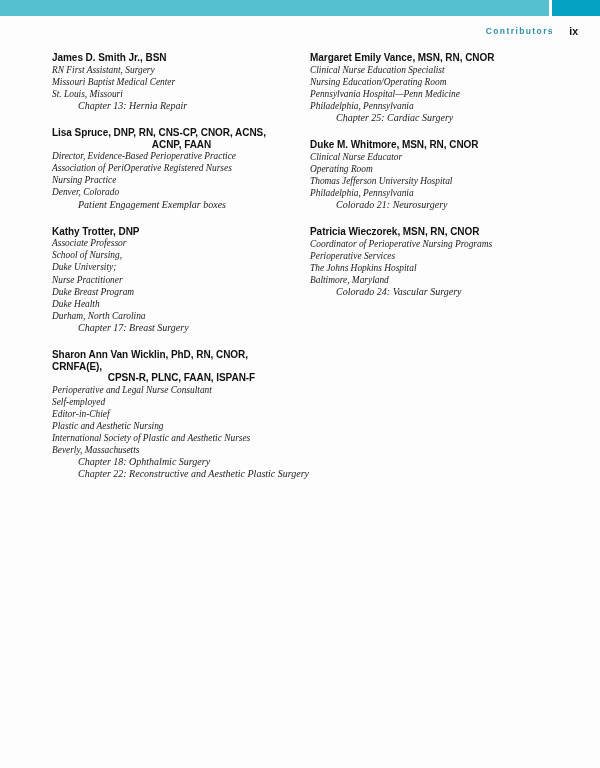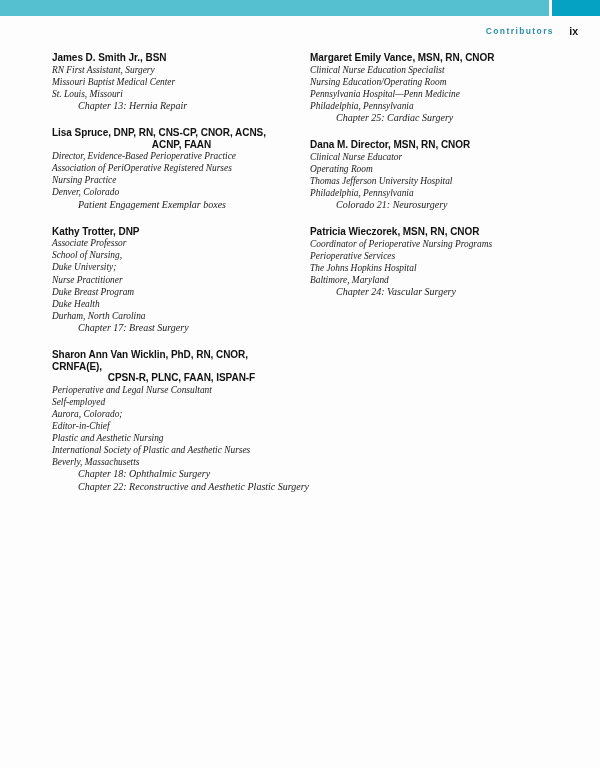--- a/index.html
+++ b/index.html
@@ -169,48 +169,47 @@
         <div class="entry-line">Nurse Practitioner</div>
         <div class="entry-line">Duke Breast Program</div>
         <div class="entry-line">Duke Health</div>
         <div class="entry-line">Durham, North Carolina</div>
         <div class="entry-chapter">Chapter 17: Breast Surgery</div>
       </div>
       <div class="entry">
         <div class="entry-name">Sharon Ann Van Wicklin, PhD, RN, CNOR, CRNFA(E),<span class="cont">CPSN-R, PLNC, FAAN, ISPAN-F</span></div>
         <div class="entry-line">Perioperative and Legal Nurse Consultant</div>
         <div class="entry-line">Self-employed</div>
-        <div class="entry-line">Aurora, Colorado;</div>
         <div class="entry-line">Editor-in-Chief</div>
         <div class="entry-line">Plastic and Aesthetic Nursing</div>
         <div class="entry-line">International Society of Plastic and Aesthetic Nurses</div>
         <div class="entry-line">Beverly, Massachusetts</div>
         <div class="entry-chapter">Chapter 18: Ophthalmic Surgery</div>
         <div class="entry-chapter">Chapter 22: Reconstructive and Aesthetic Plastic Surgery</div>
       </div>
     </div>
   <div class="col col-right">
       <div class="entry">
         <div class="entry-name">Margaret Emily Vance, MSN, RN, CNOR</div>
         <div class="entry-line">Clinical Nurse Education Specialist</div>
         <div class="entry-line">Nursing Education/Operating Room</div>
         <div class="entry-line">Pennsylvania Hospital—Penn Medicine</div>
         <div class="entry-line">Philadelphia, Pennsylvania</div>
         <div class="entry-chapter">Chapter 25: Cardiac Surgery</div>
       </div>
       <div class="entry">
-        <div class="entry-name">Dana M. Director, MSN, RN, CNOR</div>
+        <div class="entry-name">Duke M. Whitmore, MSN, RN, CNOR</div>
         <div class="entry-line">Clinical Nurse Educator</div>
         <div class="entry-line">Operating Room</div>
         <div class="entry-line">Thomas Jefferson University Hospital</div>
         <div class="entry-line">Philadelphia, Pennsylvania</div>
         <div class="entry-chapter">Colorado 21: Neurosurgery</div>
       </div>
       <div class="entry">
         <div class="entry-name">Patricia Wieczorek, MSN, RN, CNOR</div>
         <div class="entry-line">Coordinator of Perioperative Nursing Programs</div>
         <div class="entry-line">Perioperative Services</div>
         <div class="entry-line">The Johns Hopkins Hospital</div>
         <div class="entry-line">Baltimore, Maryland</div>
-        <div class="entry-chapter">Chapter 24: Vascular Surgery</div>
+        <div class="entry-chapter">Colorado 24: Vascular Surgery</div>
       </div>
     </div>
 </div>
 
 </body></html>

